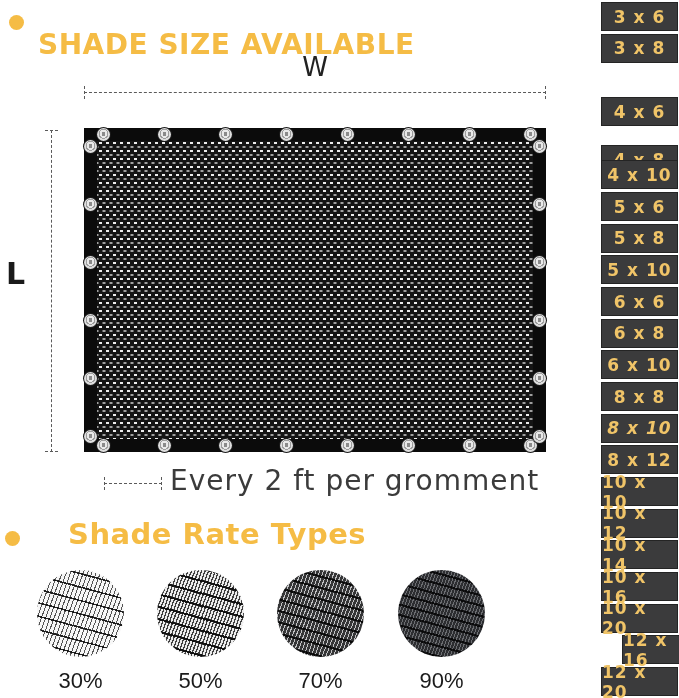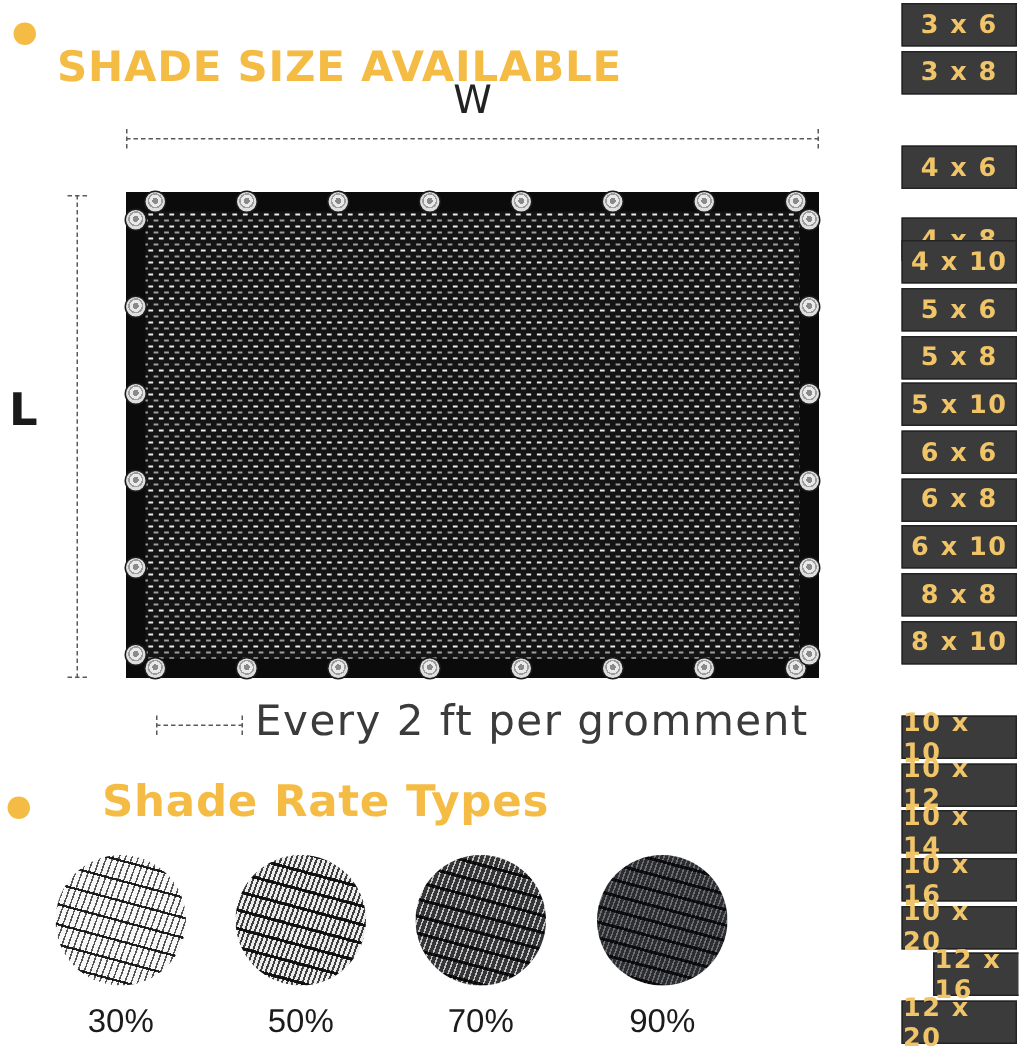--- a/index.html
+++ b/index.html
@@ -167,21 +167,22 @@
     <div class="size-box" style="top: 97.01px;">4 x 6</div>
     <div class="size-box" style="top: 145px;">4 x 8</div>
     <div class="size-box" style="top: 160.35px;">4 x 10</div>
     <div class="size-box" style="top: 192.02px;">5 x 6</div>
     <div class="size-box" style="top: 223.69px;">5 x 8</div>
     <div class="size-box" style="top: 255.36px;">5 x 10</div>
     <div class="size-box" style="top: 287.03px;">6 x 6</div>
     <div class="size-box" style="top: 318.7px;">6 x 8</div>
     <div class="size-box" style="top: 350.37px;">6 x 10</div>
     <div class="size-box" style="top: 382.04px;">8 x 8</div>
-    <div class="size-box" style="top: 413.71px;">8 x 10</div>
+    <div class="size-box" style="top: 413.71px; font-style: italic;">8 x 10</div>
+    <div class="size-box" style="top: 445.38px;">8 x 12</div>
     <div class="size-box" style="top: 477.05px;">10 x 10</div>
     <div class="size-box" style="top: 508.72px;">10 x 12</div>
     <div class="size-box" style="top: 540.39px;">10 x 14</div>
     <div class="size-box" style="top: 572.06px;">10 x 16</div>
     <div class="size-box" style="top: 603.73px;">10 x 20</div>
     <div class="size-box" style="top: 635.4px; margin-left: 21px;">12 x 16</div>
     <div class="size-box" style="top: 667.07px;">12 x 20</div>
   </div>
 
 </body></html>

